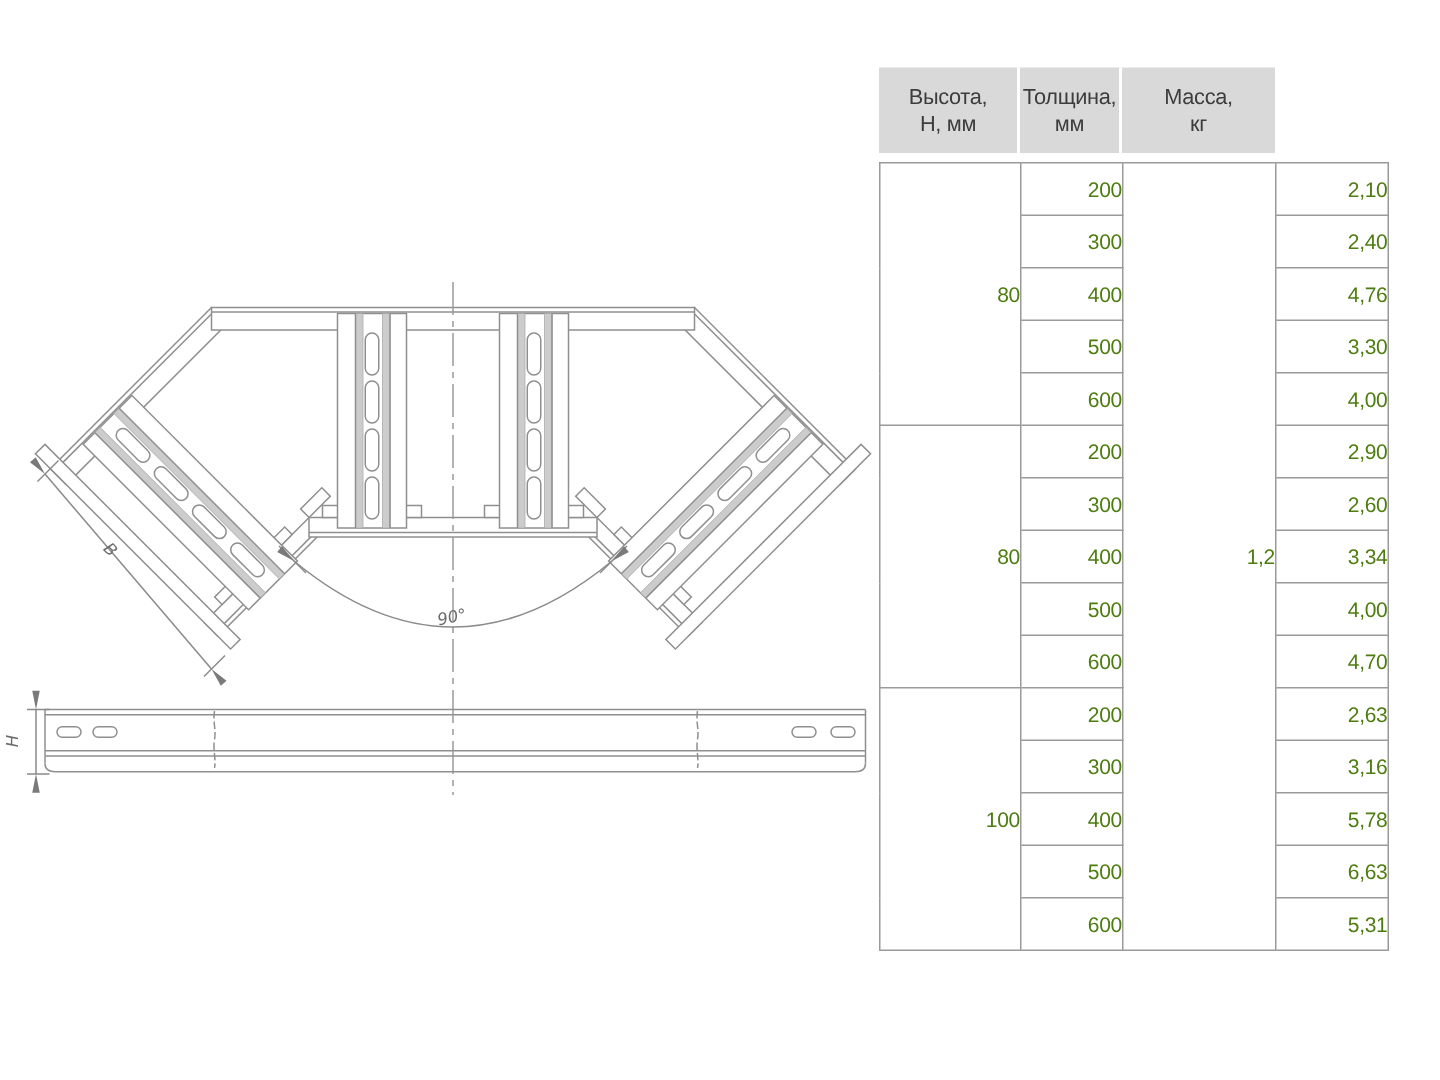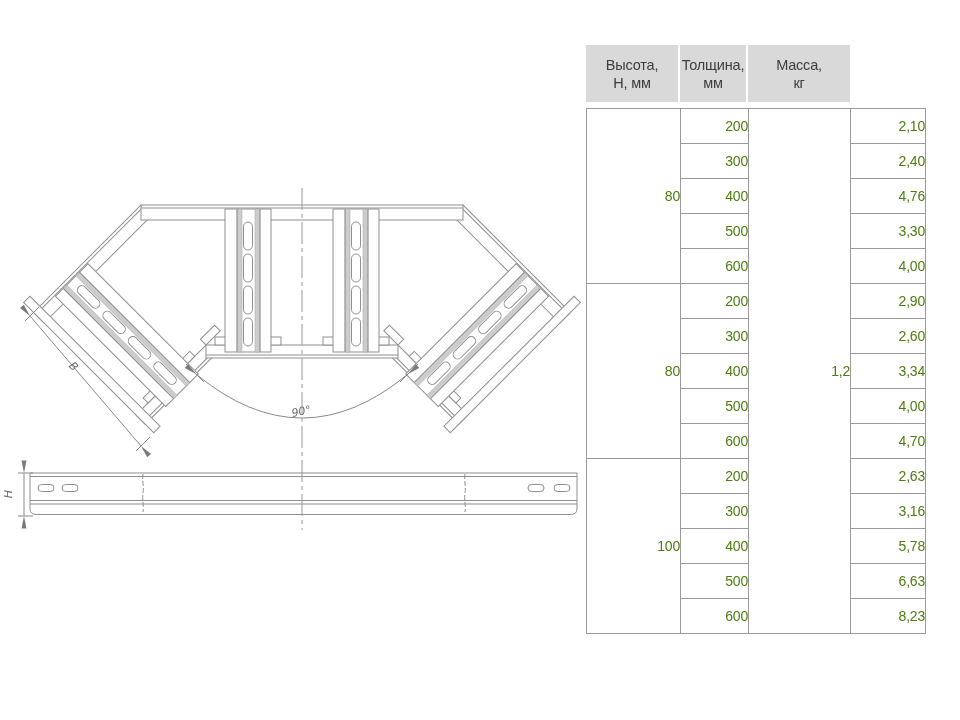--- a/index.html
+++ b/index.html
@@ -199,18 +199,18 @@
         <tr>
             <td>400</td>
             <td>5,78</td>
           </tr>
         <tr>
             <td>500</td>
             <td>6,63</td>
           </tr>
         <tr>
             <td>600</td>
-            <td>8,23</td>
+            <td>5,31</td>
           </tr>
       </tbody>
     </table>
   </div>
 </div>
 
 </body></html>

